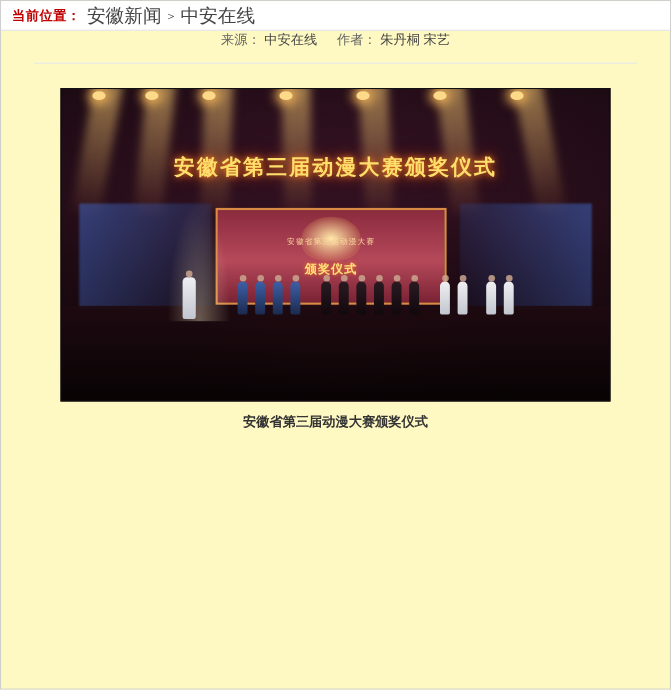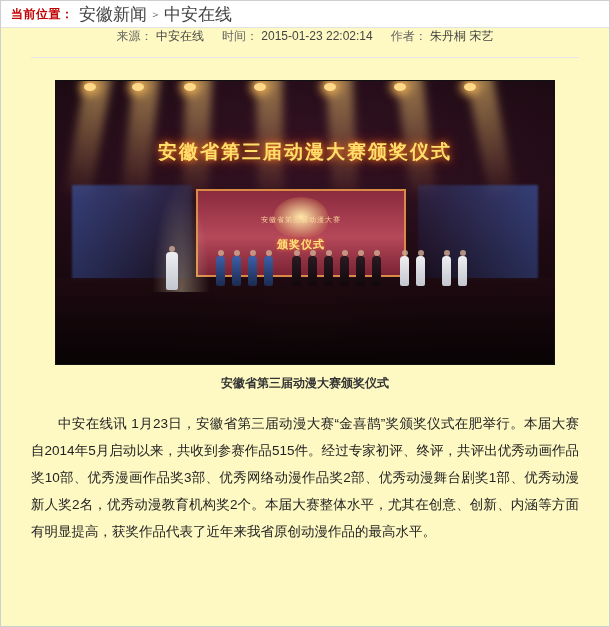--- a/index.html
+++ b/index.html
@@ -265,24 +265,20 @@
     <a class="breadcrumb-link" href="#">中安在线</a>
   </div>
 
   <div class="article">
 
 
     <div class="meta-row">
       <span class="meta-item">
         <span class="meta-key">来源：</span>
         <span class="meta-val">中安在线</span>
-      </span>
-      <span class="meta-item">
-        <span class="meta-key">时间：</span>
-        <span class="meta-val">2015-01-23  22:02:14</span>
       </span>
       <span class="meta-item">
         <span class="meta-key">作者：</span>
         <span class="meta-val">朱丹桐 宋艺</span>
       </span>
     </div>
 
     <div class="figure">
       <div class="figure-img">
         <div class="ph-bg"></div>
@@ -330,16 +326,15 @@
         <div class="ph-person" style="left:300px"></div>
         <div class="ph-person" style="left:316px"></div>
         <div class="ph-person white" style="left:344px"></div>
         <div class="ph-person white" style="left:360px"></div>
         <div class="ph-person white" style="left:386px"></div>
         <div class="ph-person white" style="left:402px"></div>
       </div>
       <div class="figure-caption">安徽省第三届动漫大赛颁奖仪式</div>
     </div>
 
-    <p class="body-text">中安在线讯 1月23日，安徽省第三届动漫大赛“金喜鹊”奖颁奖仪式在肥举行。本届大赛自2014年5月启动以来，共收到参赛作品515件。经过专家初评、终评，共评出优秀动画作品奖10部、优秀漫画作品奖3部、优秀网络动漫作品奖2部、优秀动漫舞台剧奖1部、优秀动漫新人奖2名，优秀动漫教育机构奖2个。本届大赛整体水平，尤其在创意、创新、内涵等方面有明显提高，获奖作品代表了近年来我省原创动漫作品的最高水平。</p>
 
   </div>
 </div>
 
 </body></html>

